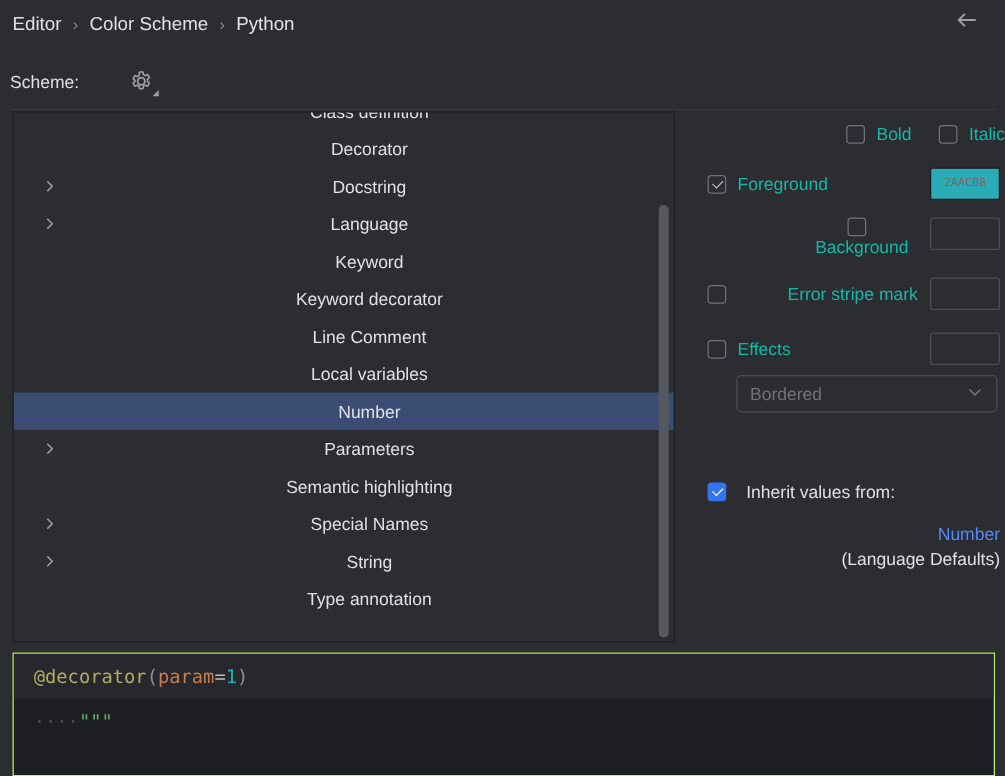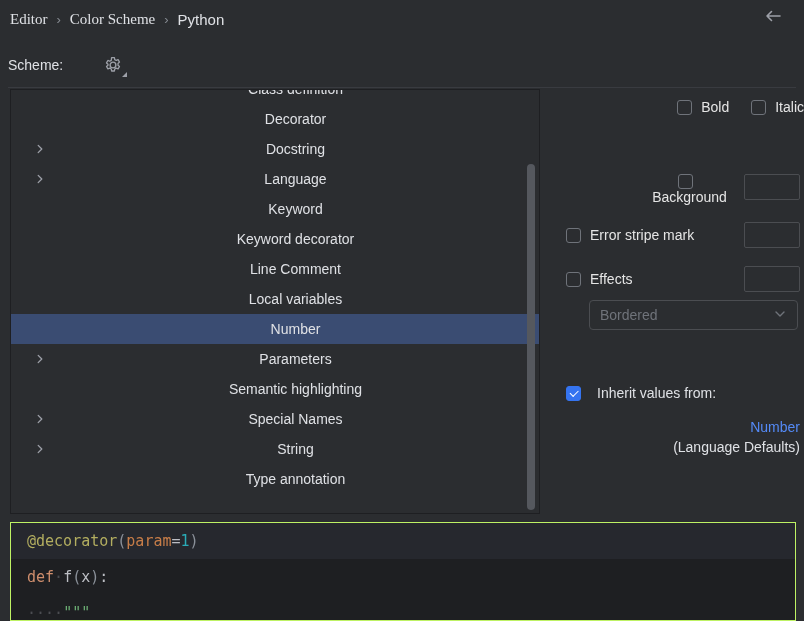--- a/index.html
+++ b/index.html
@@ -24,21 +24,21 @@
     width: 804px; height: 38px;
     display: flex;
     align-items: center;
   }
   .crumb {
     font-size: 15px;
     color: #dfe1e5;
     padding: 0 2px;
     white-space: nowrap;
   }
-  .crumb.link { cursor: pointer; font-family: Liberation Serif, serif; }
+  .crumb.link { cursor: pointer; }
   .crumb-sep {
     color: #868a91;
     font-size: 13px;
     padding: 0 7px;
     user-select: none;
   }
   #breadcrumb-bar .first { margin-left: 8px; }
 
   #back-button {
     position: absolute;
@@ -215,21 +215,21 @@
     content: "";
     width: 7px; height: 3.5px;
     border-left: 1.8px solid #ffffff;
     border-bottom: 1.8px solid #ffffff;
     transform: translateY(-1px) rotate(-45deg);
   }
 
   .attr-label {
     margin-left: 9px;
     font-size: 14px;
-    color: #e5e5e5;
+    color: #14b8a6;
     white-space: nowrap;
   }
   .attr-label.enabled { color: #dfe1e5; margin-left: 16px; }
 
   .swatch {
     position: absolute;
     right: 4px;
     width: 56px; height: 26px;
     box-sizing: border-box;
     border: 1px solid #4b4d51;
@@ -252,21 +252,21 @@
     opacity: 0.8;
     white-space: nowrap;
   }
 
   
   #row-boldital { position: absolute; left: 0; top: 3px; width: 248px; height: 30px;
                   display: flex; align-items: center; justify-content: flex-end; }
   #row-boldital .cbgroup { display: flex; align-items: center; margin-left: 22px; }
   #row-foreground    { position: absolute; left: 10px; top: 41px;  width: 238px; }
   #row-background    { position: absolute; left: 10px; top: 85px;  width: 238px; flex-direction: column; }
-  #row-errorstripe   { position: absolute; left: 10px; top: 129px; width: 238px; }
+  #row-errorstripe   { position: absolute; left: 10px; top: 129px; width: 238px; gap: 40px; }
   #row-effects       { position: absolute; left: 10px; top: 173px; width: 238px; }
 
   #effects-select {
     position: absolute;
     left: 33px; top: 211px;
     width: 209px; height: 30px;
     box-sizing: border-box;
     background: transparent;
     border: 1px solid #4b4d51;
     border-radius: 4px;
@@ -453,20 +453,27 @@
     <div class="cbgroup">
       <span class="cb" id="cb-bold"></span>
       <span class="attr-label">Bold</span>
     </div>
     <div class="cbgroup">
       <span class="cb" id="cb-italic"></span>
       <span class="attr-label">Italic</span>
     </div>
   </div>
 
+  <div class="attr-row" id="row-foreground">
+    <span class="cb checked-dim"></span>
+    <span class="attr-label">Foreground</span>
+    <span class="swatch filled" id="swatch-foreground" style="background: rgb(42, 172, 184);">
+      <span class="hexlabel">2AACB8</span>
+    </span>
+  </div>
 
   <div class="attr-row" id="row-background">
     <span class="cb"></span>
     <span class="attr-label">Background</span>
     <span class="swatch"></span>
   </div>
 
   <div class="attr-row" id="row-errorstripe">
     <span class="cb"></span>
     <span class="attr-label">Error stripe mark</span>
@@ -494,15 +501,14 @@
   </div>
 
   <div id="inherit-link-wrap">
     <a id="inherit-link" href="#">Number</a>
     <div id="inherit-sub">(Language Defaults)</div>
   </div>
 </div>
 
 <div id="code-preview">
     <div class="code-line caret-line"><span class="tok-decorator">@decorator</span><span class="tok-paren">(</span><span class="tok-param">param</span><span class="tok-op">=</span><span class="tok-number">1</span><span class="tok-paren">)</span></div>
-    <div class="code-line"><span class="tok-keyword">def</span><span class="tok-indent">·</span><span class="tok-func">f</span><span class="tok-paren">(</span><span class="tok-ident">x</span><span class="tok-paren">)</span><span class="tok-op">:</span></div>
     <div class="code-line"><span class="tok-indent">····</span><span class="tok-string">"""</span></div>
   </div>
 
 </body></html>

